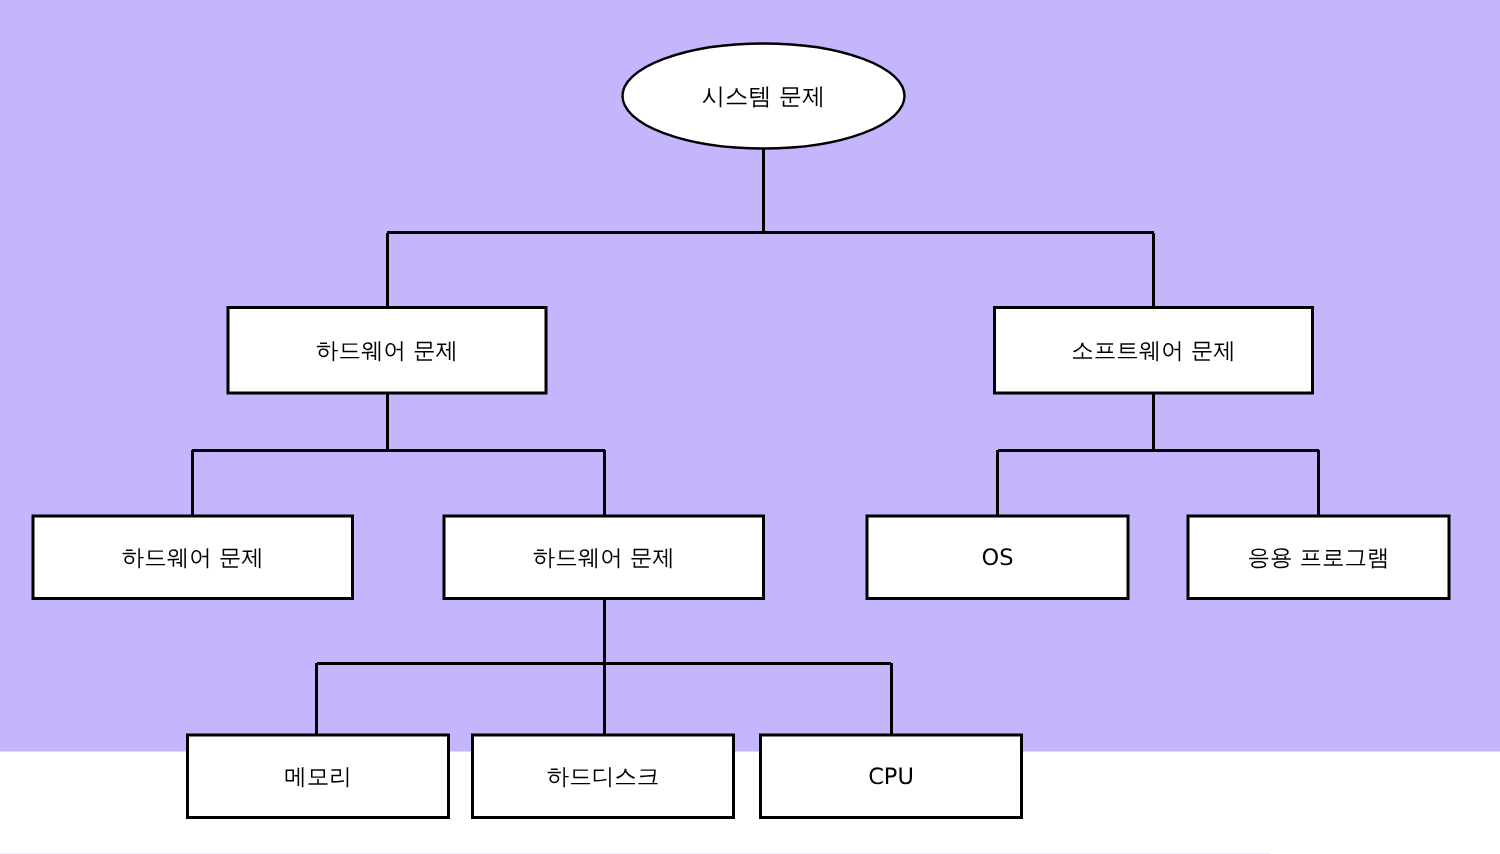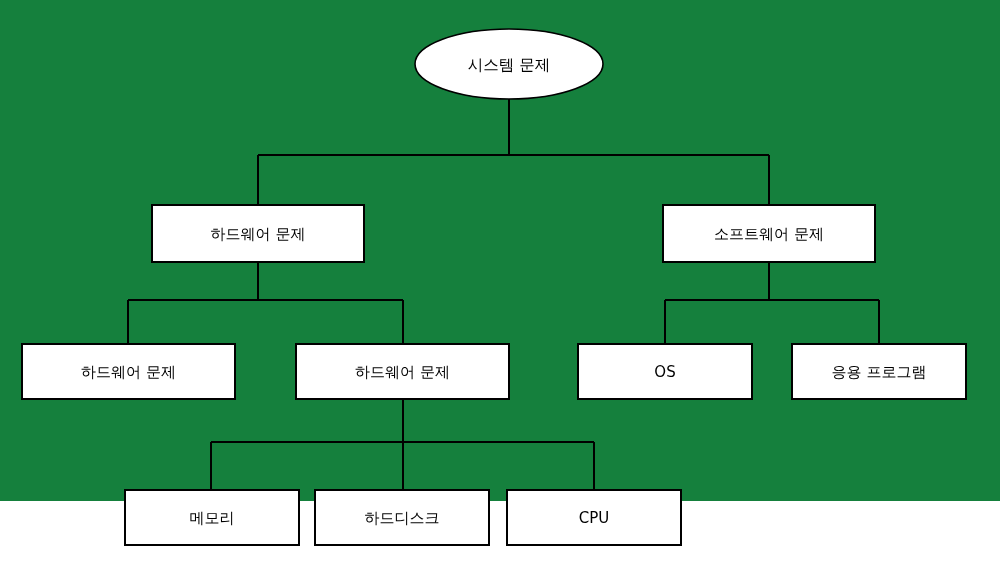--- a/index.html
+++ b/index.html
@@ -10,21 +10,21 @@
   body {
     width: 1000px;
     height: 569px;
     font-family: "DejaVu Sans", "Liberation Sans", sans-serif;
     overflow: hidden;
   }
   #diagram-root {
     position: relative;
     width: 1000px;
     height: 501px;
-    background: #15803d;
+    background: #c4b5fd;
   }
   svg#tree-svg {
     display: block;
     width: 1000px;
     height: 569px;
   }
   .node-shape {
     fill: #ffffff;
     stroke: #000000;
     stroke-width: 2;

